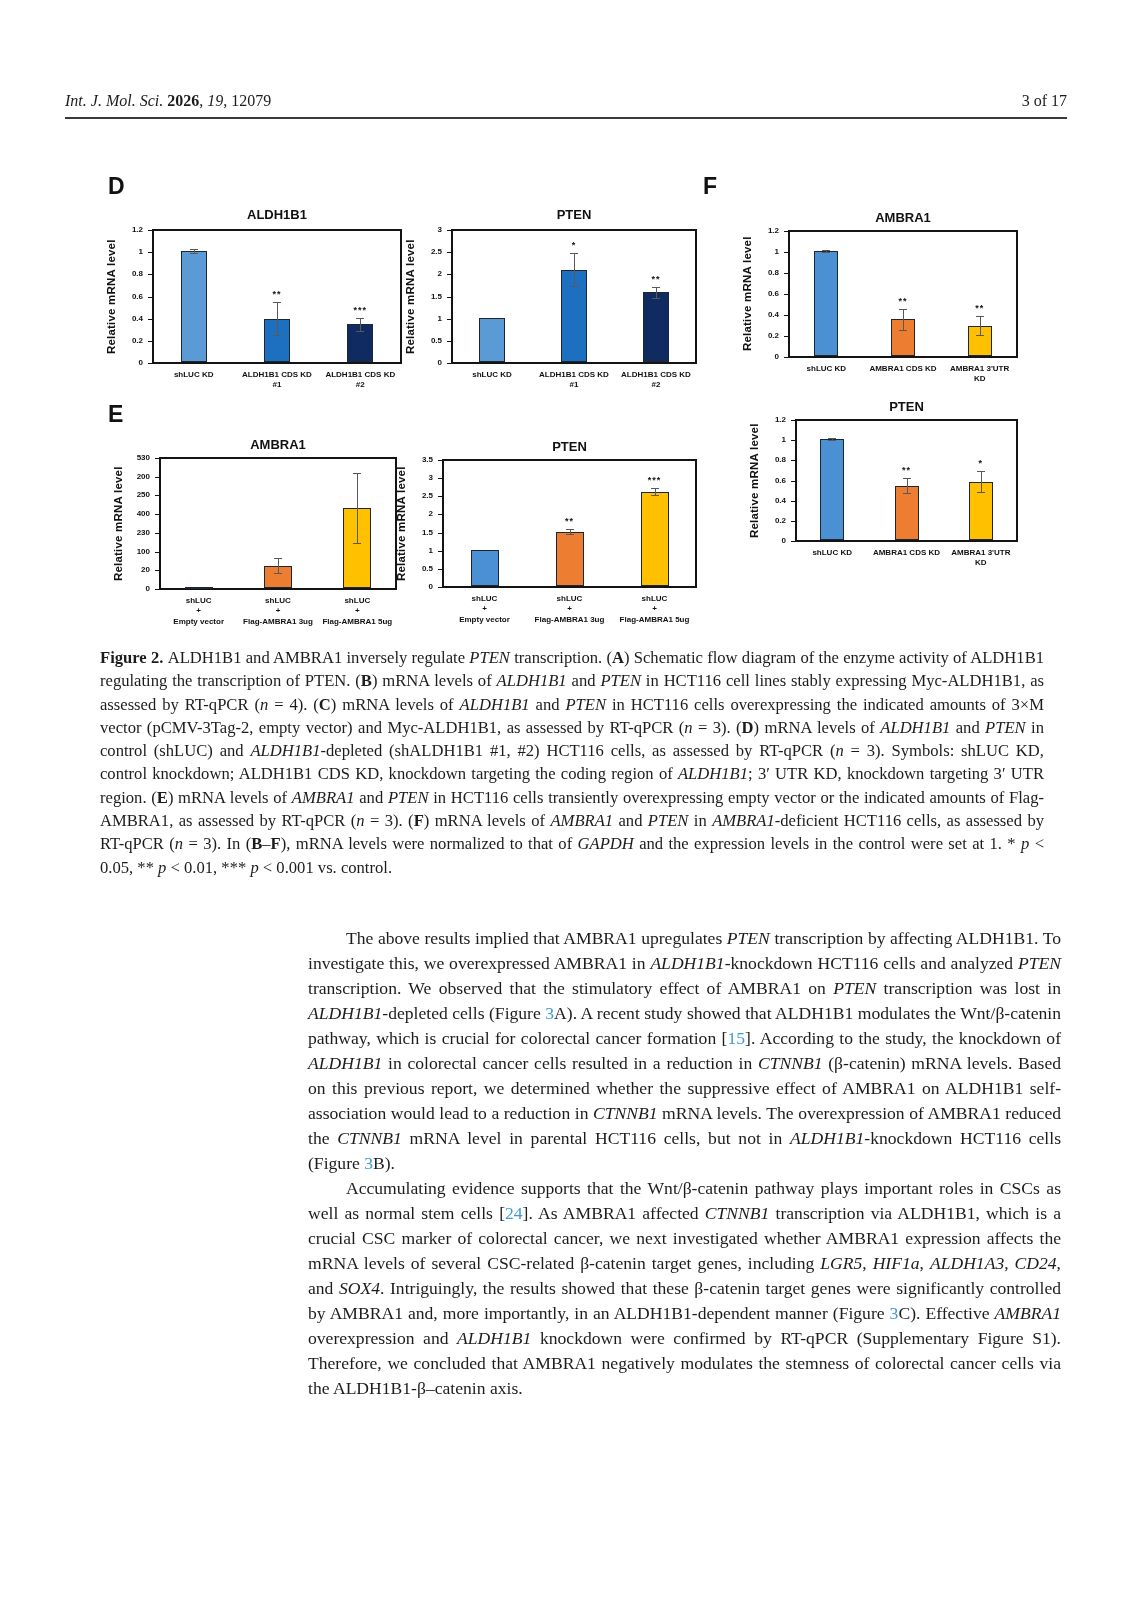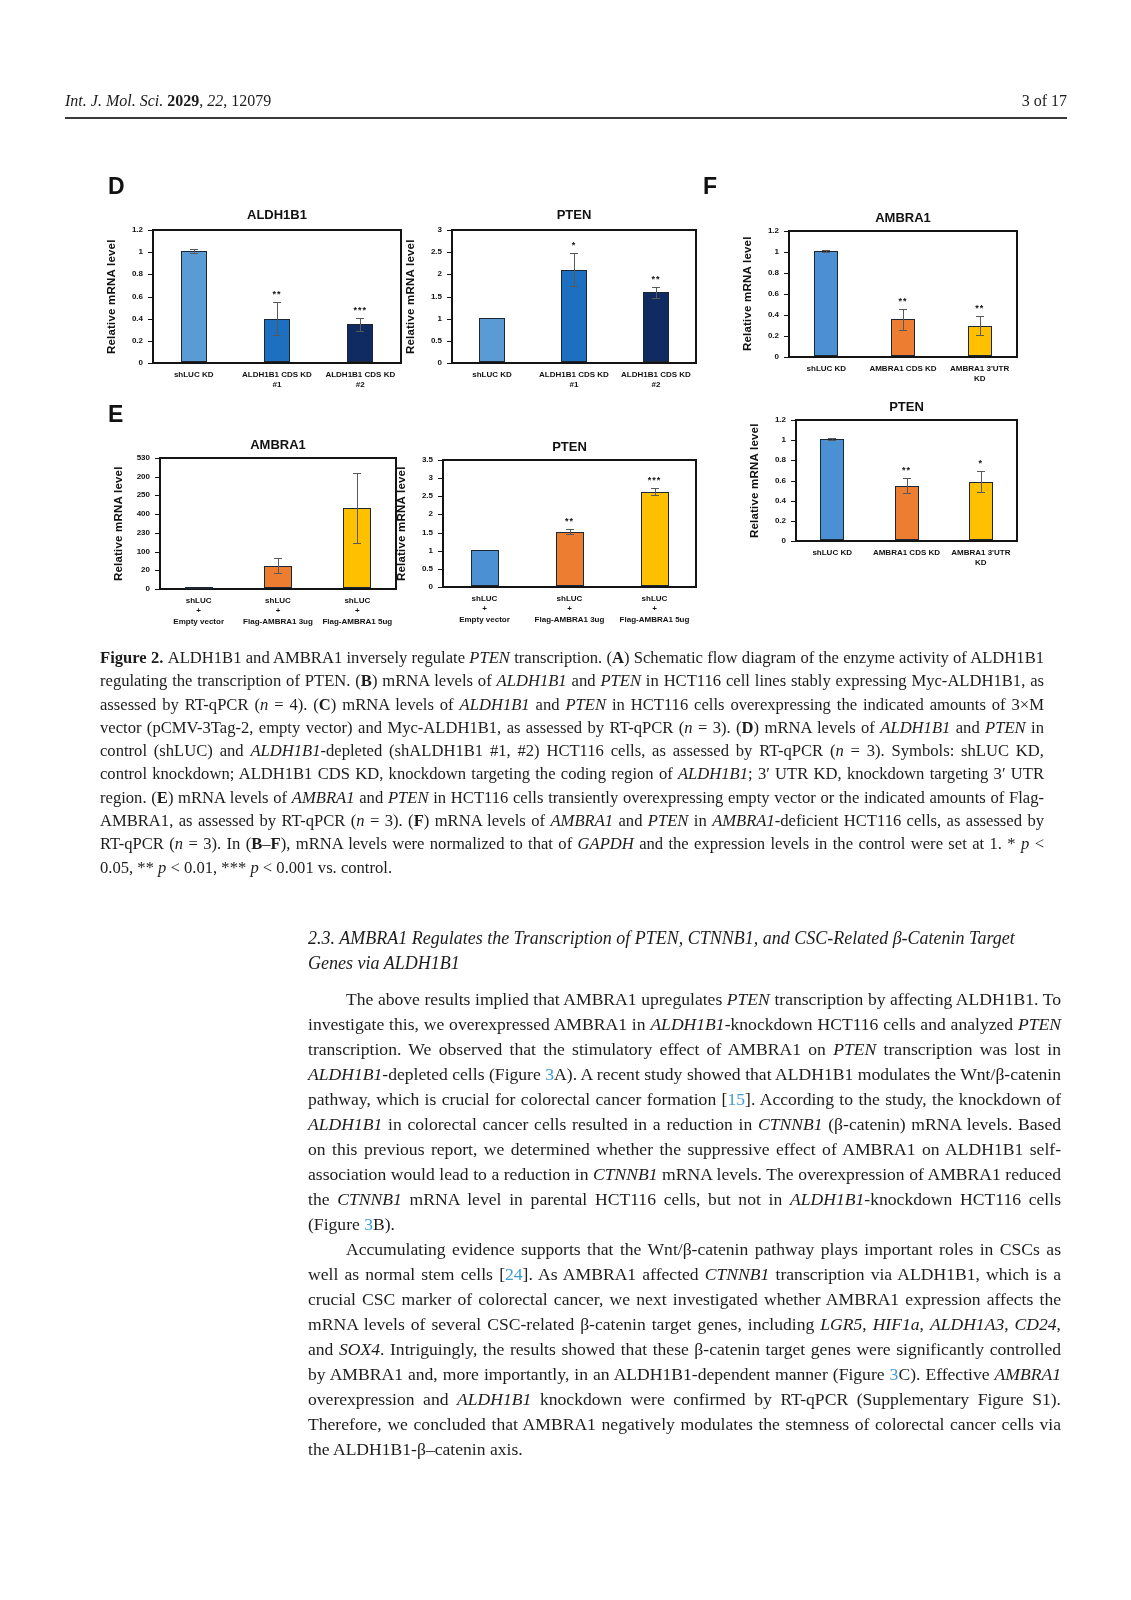--- a/index.html
+++ b/index.html
@@ -54,21 +54,21 @@
     text-indent:38px; color:#1c1c1c; }
   .ref-link { color:#3d9bd5; }
   .it { font-style:italic; } .bo { font-weight:bold; }
 </style>
 </head>
 <body>
 
 <div class="page">
 
   <div class="header">
-    <div><span class="it">Int. J. Mol. Sci. </span><span class="bo">2029</span><span>, </span><span class="it">22</span><span>, 12079</span></div>
+    <div><span class="it">Int. J. Mol. Sci. </span><span class="bo">2026</span><span>, </span><span class="it">19</span><span>, 12079</span></div>
     <div>3 of 17</div>
   </div>
   <div class="header-rule"></div>
 
   <div class="figure">
     <div class="panel-label" id="label-d">D</div>
     <div class="panel-label" id="label-e">E</div>
     <div class="panel-label" id="label-f">F</div>
 
     <div class="chart" id="chart-d1" style="width: 308px; height: 203px;">
@@ -296,18 +296,17 @@
         <div class="ch-errcap" style="left: 229.833px; top: 92.6px;"></div>
         <div class="ch-sig" style="left: 213.833px; top: 59.4333px;">*</div>
         <div class="ch-xlab" style="left: 192.667px; top: 149px; width: 82.3333px;">AMBRA1 3'UTR
 KD</div>
       </div>
   </div>
 
   <div class="caption"><span class="bo">Figure 2. </span><span>ALDH1B1 and AMBRA1 inversely regulate </span><span class="it">PTEN</span><span> transcription. (</span><span class="bo">A</span><span>) Schematic flow diagram of the enzyme activity of ALDH1B1 regulating the transcription of PTEN. (</span><span class="bo">B</span><span>) mRNA levels of </span><span class="it">ALDH1B1</span><span> and </span><span class="it">PTEN</span><span> in HCT116 cell lines stably expressing Myc-ALDH1B1, as assessed by RT-qPCR (</span><span class="it">n</span><span> = 4). (</span><span class="bo">C</span><span>) mRNA levels of </span><span class="it">ALDH1B1</span><span> and </span><span class="it">PTEN</span><span> in HCT116 cells overexpressing the indicated amounts of 3×M vector (pCMV-3Tag-2, empty vector) and Myc-ALDH1B1, as assessed by RT-qPCR (</span><span class="it">n</span><span> = 3). (</span><span class="bo">D</span><span>) mRNA levels of </span><span class="it">ALDH1B1</span><span> and </span><span class="it">PTEN</span><span> in control (shLUC) and </span><span class="it">ALDH1B1</span><span>-depleted (shALDH1B1 #1, #2) HCT116 cells, as assessed by RT-qPCR (</span><span class="it">n</span><span> = 3). Symbols: shLUC KD, control knockdown; ALDH1B1 CDS KD, knockdown targeting the coding region of </span><span class="it">ALDH1B1</span><span>; 3′ UTR KD, knockdown targeting 3′ UTR region. (</span><span class="bo">E</span><span>) mRNA levels of </span><span class="it">AMBRA1</span><span> and </span><span class="it">PTEN</span><span> in HCT116 cells transiently overexpressing empty vector or the indicated amounts of Flag-AMBRA1, as assessed by RT-qPCR (</span><span class="it">n</span><span> = 3). (</span><span class="bo">F</span><span>) mRNA levels of </span><span class="it">AMBRA1</span><span> and </span><span class="it">PTEN</span><span> in </span><span class="it">AMBRA1</span><span>-deficient HCT116 cells, as assessed by RT-qPCR (</span><span class="it">n</span><span> = 3). In (</span><span class="bo">B</span><span>–</span><span class="bo">F</span><span>), mRNA levels were normalized to that of </span><span class="it">GAPDH</span><span> and the expression levels in the control were set at 1. * </span><span class="it">p</span><span> &lt; 0.05, ** </span><span class="it">p</span><span> &lt; 0.01, *** </span><span class="it">p</span><span> &lt; 0.001 vs. control.</span></div>
 
   <div class="body-col">
-    <h3 class="sec-heading"><span class="it">2.3. AMBRA1 Regulates the Transcription of PTEN, CTNNB1, and CSC-Related β-Catenin Target Genes via ALDH1B1</span></h3>
     <p class="para"><span>The above results implied that AMBRA1 upregulates </span><span class="it">PTEN</span><span> transcription by affecting ALDH1B1.  To investigate this, we overexpressed AMBRA1 in </span><span class="it">ALDH1B1</span><span>-knockdown HCT116 cells and analyzed </span><span class="it">PTEN</span><span> transcription. We observed that the stimulatory effect of AMBRA1 on </span><span class="it">PTEN</span><span> transcription was lost in </span><span class="it">ALDH1B1</span><span>-depleted cells (Figure </span><span class="ref-link">3</span><span>A). A recent study showed that ALDH1B1 modulates the Wnt/β-catenin pathway, which is crucial for colorectal cancer formation [</span><span class="ref-link">15</span><span>]. According to the study, the knockdown of </span><span class="it">ALDH1B1</span><span> in colorectal cancer cells resulted in a reduction in </span><span class="it">CTNNB1</span><span> (β-catenin) mRNA levels. Based on this previous report, we determined whether the suppressive effect of AMBRA1 on ALDH1B1 self-association would lead to a reduction in </span><span class="it">CTNNB1</span><span> mRNA levels. The overexpression of AMBRA1 reduced the </span><span class="it">CTNNB1</span><span> mRNA level in parental HCT116 cells, but not in </span><span class="it">ALDH1B1</span><span>-knockdown HCT116 cells (Figure </span><span class="ref-link">3</span><span>B).</span></p>
     <p class="para"><span>Accumulating evidence supports that the Wnt/β-catenin pathway plays important roles in CSCs as well as normal stem cells [</span><span class="ref-link">24</span><span>]. As AMBRA1 affected </span><span class="it">CTNNB1</span><span> transcription via ALDH1B1, which is a crucial CSC marker of colorectal cancer, we next investigated whether AMBRA1 expression affects the mRNA levels of several CSC-related β-catenin target genes, including </span><span class="it">LGR5</span><span>, </span><span class="it">HIF1a</span><span>, </span><span class="it">ALDH1A3</span><span>, </span><span class="it">CD24</span><span>, and </span><span class="it">SOX4</span><span>. Intriguingly, the results showed that these β-catenin target genes were significantly controlled by AMBRA1 and, more importantly, in an ALDH1B1-dependent manner (Figure </span><span class="ref-link">3</span><span>C). Effective </span><span class="it">AMBRA1</span><span> overexpression and </span><span class="it">ALDH1B1</span><span> knockdown were confirmed by RT-qPCR (Supplementary Figure S1). Therefore, we concluded that AMBRA1 negatively modulates the stemness of colorectal cancer cells via the ALDH1B1-β–catenin axis.</span></p>
   </div>
 
 </div>
 
 </body></html>

